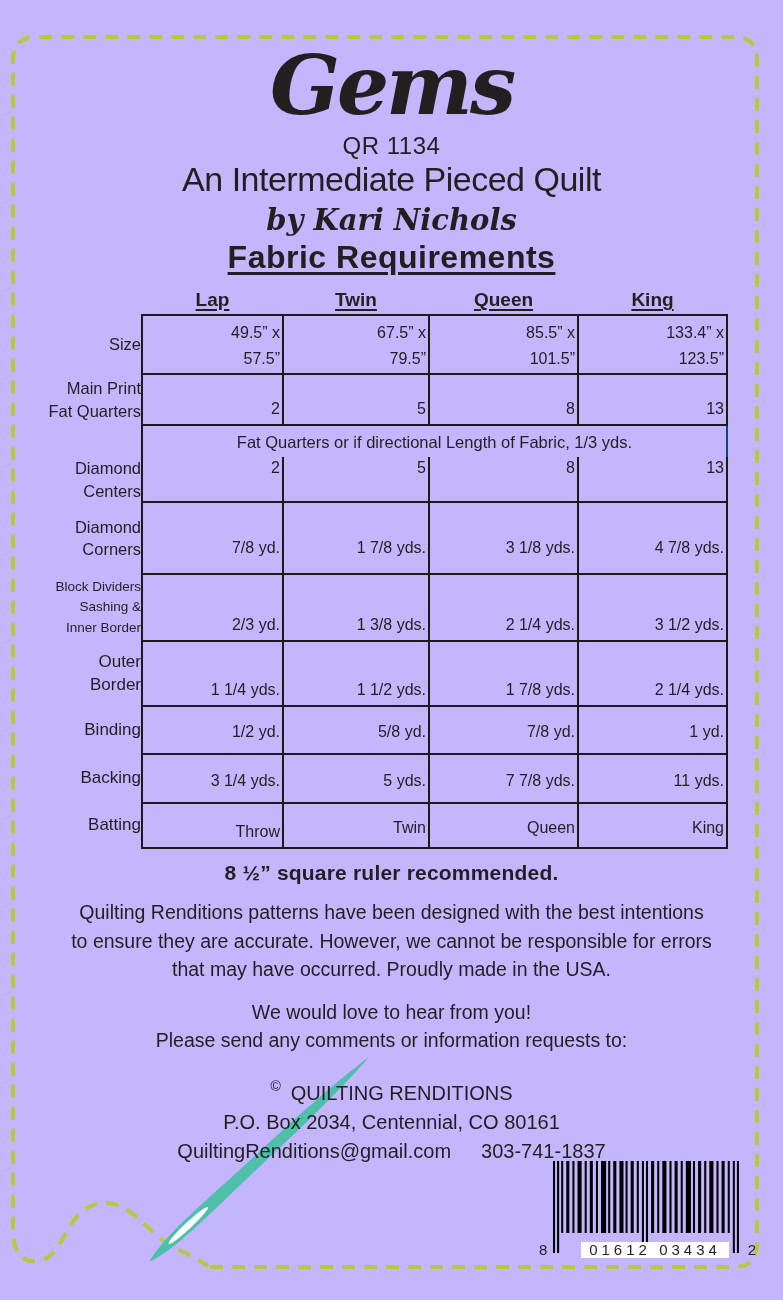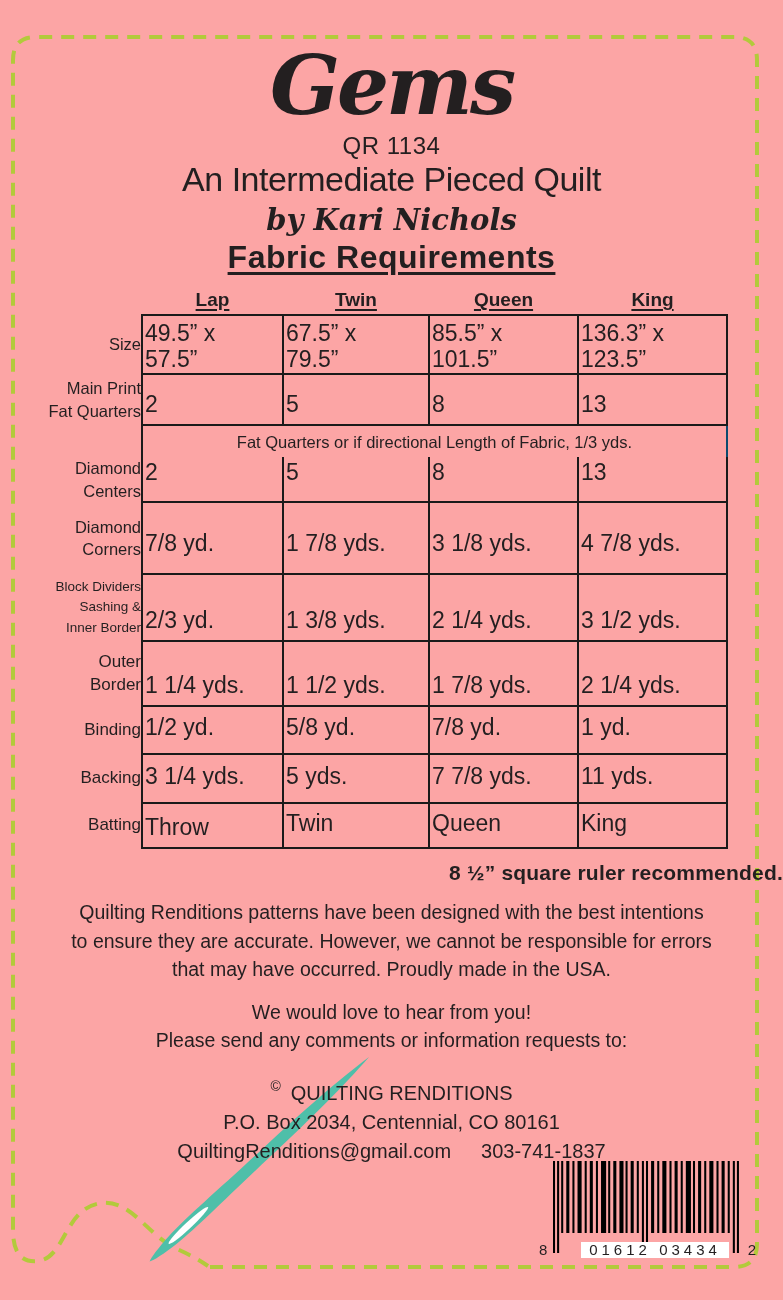--- a/index.html
+++ b/index.html
@@ -1,17 +1,17 @@
 <!DOCTYPE html>
 <html><head>
 <meta charset="utf-8">
 <style>
   html,body{margin:0;padding:0;background:#fff;}
   .page{
-    position:relative;width:783px;height:1300px;background:#fca5a5;
+    position:relative;width:783px;height:1300px;background:#c4b5fd;
     font-family:"Liberation Sans",sans-serif;color:#231f20;overflow:hidden;
   }
   .art{position:absolute;left:0;top:0;width:783px;height:1300px;}
   .abs{position:absolute;left:0;width:100%;text-align:center;}
 
   
   .title-gems{top:44px;font-family:"DejaVu Serif",serif;font-style:italic;font-weight:bold;
     font-size:82px;line-height:1;letter-spacing:-3px;}
   .pattern-no{top:132px;font-size:24px;letter-spacing:0.5px;}
   .subtitle{top:160px;font-size:34px;letter-spacing:-0.5px;}
@@ -20,29 +20,29 @@
     text-decoration:underline;text-decoration-thickness:3px;text-underline-offset:4px;}
 
   
   .tbl-wrap{position:absolute;left:27px;top:288px;}
   table.fr{border-collapse:collapse;table-layout:fixed;width:700px;}
   table.fr td{overflow:hidden;}
   td.lbl{border:none;text-align:right;vertical-align:middle;font-size:16.5px;line-height:1.35;padding:0;}
   td.lbl.small{font-size:13.5px;line-height:1.5;}
   td.hdr{border:none;text-align:center;vertical-align:bottom;font-weight:bold;font-size:19px;
     padding-bottom:3px;text-decoration:underline;text-decoration-thickness:2px;text-underline-offset:3px;}
-  td.c{border:2px solid #1a1a1a;text-align:left;vertical-align:bottom;
-    font-size:23px;padding:0 2px 6px 2px;}
+  td.c{border:2px solid #1a1a1a;text-align:right;vertical-align:bottom;
+    font-size:16px;padding:0 2px 6px 2px;}
   td.c .l2{line-height:26px;}
   td.note-cell{border-left:2px solid #1a1a1a;border-right:2px solid #0c4a6e;border-top:2px solid #1a1a1a;
     border-bottom:none;text-align:center;vertical-align:middle;font-size:16.5px;padding:2px 0 1px 0;}
   td.c.nt{border-top:none;}
 
   
-  .ruler-note{top:861px;font-size:21px;font-weight:bold;letter-spacing:0.2px;text-align:right;}
+  .ruler-note{top:861px;font-size:21px;font-weight:bold;letter-spacing:0.2px;}
   .disclaimer{top:898px;font-size:19.5px;line-height:28.5px;}
   .hear{top:998px;font-size:19.5px;line-height:28px;}
   .contact{top:1072px;font-size:20px;line-height:29px;}
   .copy{font-size:14px;vertical-align:9px;margin-right:10px;}
   .phone-gap{margin-left:30px;}
 
   
   .barcode{position:absolute;left:553px;top:1161px;width:188px;height:92px;}
   .barcode svg{position:absolute;left:0;top:0;}
   .bd{position:absolute;bottom:-5px;font-size:15px;line-height:16px;}
@@ -99,21 +99,21 @@
         </td>
         <td class="c">
           <div class="l2">67.5” x</div>
           <div class="l2" style="margin-bottom:-5px">79.5”</div>
         </td>
         <td class="c">
           <div class="l2">85.5” x</div>
           <div class="l2" style="margin-bottom:-5px">101.5”</div>
         </td>
         <td class="c">
-          <div class="l2">136.3” x</div>
+          <div class="l2">133.4” x</div>
           <div class="l2" style="margin-bottom:-5px">123.5”</div>
         </td>
       </tr>
       <tr style="height:51px">
         <td class="lbl">
           <div>Main Print</div>
           <div>Fat Quarters</div>
         </td>
         <td class="c">2</td>
         <td class="c">5</td>

